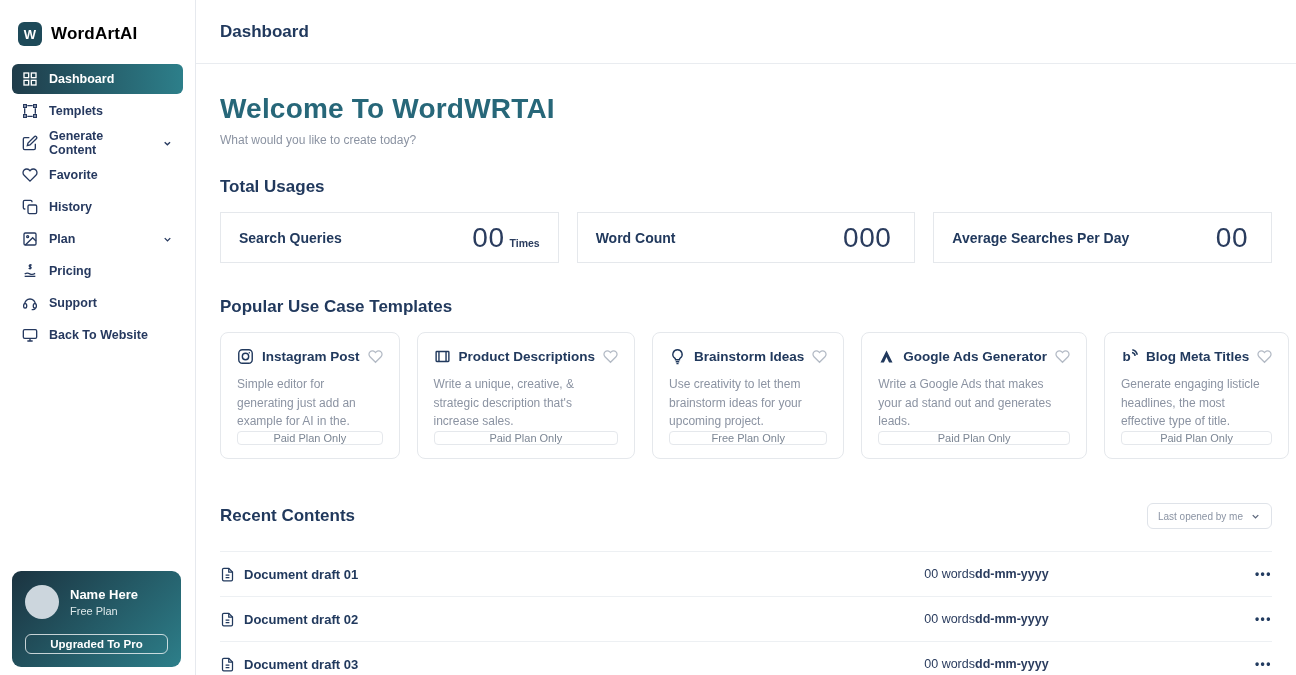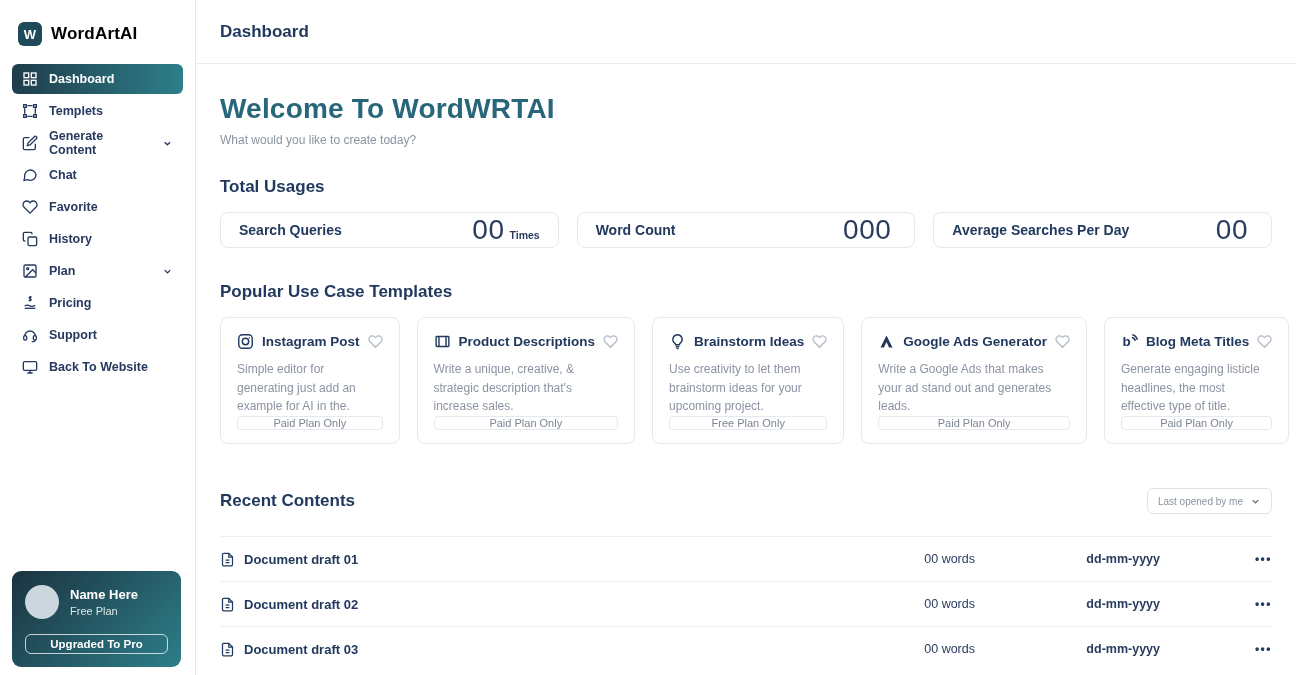--- a/index.html
+++ b/index.html
@@ -80,21 +80,21 @@
   .content { padding: 10px 24px 0 24px; }
 
   .welcome-title { font-size: 28px; font-weight: bold; color: #276779; margin-top: 19px; letter-spacing: .2px; }
   .welcome-sub { font-size: 12px; color: #8b93a2; margin-top: 8px; }
 
   .section-title { font-size: 17px; font-weight: bold; color: #21395d; }
   .usages-title { margin-top: 30px; margin-bottom: 15px; }
 
   .usage-grid { display: grid; grid-template-columns: 1fr 1fr 1fr; gap: 18px; }
   .usage-card {
-    height: 36px; border: 1px solid #e5e8ec; border-radius: 8px;
+    height: 51px; border: 1px solid #e5e8ec; border-radius: 0;
     display: flex; align-items: center; justify-content: space-between;
     padding: 0 18px; background: #ffffff;
   }
   .usage-label { font-size: 14px; font-weight: bold; color: #21395d; }
   .usage-value-wrap { display: flex; align-items: baseline; gap: 5px; }
   .usage-value { font-size: 28px; font-weight: 300; color: #2a3c5e; letter-spacing: .5px; }
   .usage-unit { font-size: 10.5px; font-weight: bold; color: #2a3c5e; }
 
   .templates-title { margin-top: 34px; margin-bottom: 15px; }
   .tpl-grid { display: grid; grid-template-columns: repeat(5, 1fr); gap: 17px; }
@@ -128,21 +128,21 @@
   .recent-rows { margin-top: 22px; }
   .recent-row {
     display: grid; grid-template-columns: 1fr 110px 185px 112px;
     align-items: center; height: 45px;
     border-top: 1px solid #edf0f3;
     cursor: pointer;
   }
   .row-name { display: flex; align-items: center; gap: 9px; font-size: 13px; font-weight: bold; color: #21395d; }
   .row-doc-icon { width: 15px; height: 15px; color: #21395d; flex: none; }
   .row-words { font-size: 12.5px; color: #2a3c5e; text-align: right; }
-  .row-date { font-size: 12.5px; font-weight: bold; color: #2a3c5e; text-align: right; }
+  .row-date { font-size: 12.5px; font-weight: bold; color: #2a3c5e; text-align: left; }
   .row-menu { text-align: right; font-size: 12px; font-weight: bold; color: #233c60; letter-spacing: 1.5px; cursor: pointer; }
 </style>
 </head>
 <body>
 
 <aside class="sidebar">
   <div class="logo-row">
     <div class="logo-badge">W</div>
     <div class="logo-text">WordArtAI</div>
   </div>
@@ -169,26 +169,20 @@
     </div>
     <div class="nav-item">
       <svg class="nav-icon" viewBox="0 0 24 24" fill="none" stroke="currentColor" stroke-width="2">
           <path d="M11 4H4a2 2 0 0 0-2 2v14a2 2 0 0 0 2 2h14a2 2 0 0 0 2-2v-7"></path>
           <path d="M18.5 2.5a2.12 2.12 0 0 1 3 3L12 15l-4 1 1-4 9.5-9.5z"></path>
         </svg>
       <span>Generate Content</span>
       <svg class="chev" width="11" height="11" viewBox="0 0 24 24" fill="none" stroke="currentColor" stroke-width="3">
           <polyline points="6 9 12 15 18 9"></polyline>
         </svg>
-    </div>
-    <div class="nav-item">
-      <svg class="nav-icon" viewBox="0 0 24 24" fill="none" stroke="currentColor" stroke-width="2">
-          <path d="M21 11.5a8.38 8.38 0 0 1-8.5 8.5 8.5 8.5 0 0 1-4.3-1.1L3 20l1.1-5.2A8.5 8.5 0 1 1 21 11.5z"></path>
-        </svg>
-      <span>Chat</span>
     </div>
     <div class="nav-item">
       <svg class="nav-icon" viewBox="0 0 24 24" fill="none" stroke="currentColor" stroke-width="2">
           <path d="M20.84 4.61a5.5 5.5 0 0 0-7.78 0L12 5.67l-1.06-1.06a5.5 5.5 0 0 0-7.78 7.78L12 21.23l8.84-8.84a5.5 5.5 0 0 0 0-7.78z"></path>
         </svg>
       <span>Favorite</span>
     </div>
     <div class="nav-item">
       <svg class="nav-icon" viewBox="0 0 24 24" fill="none" stroke="currentColor" stroke-width="2">
           <rect x="9" y="9" width="13" height="13" rx="2"></rect>

